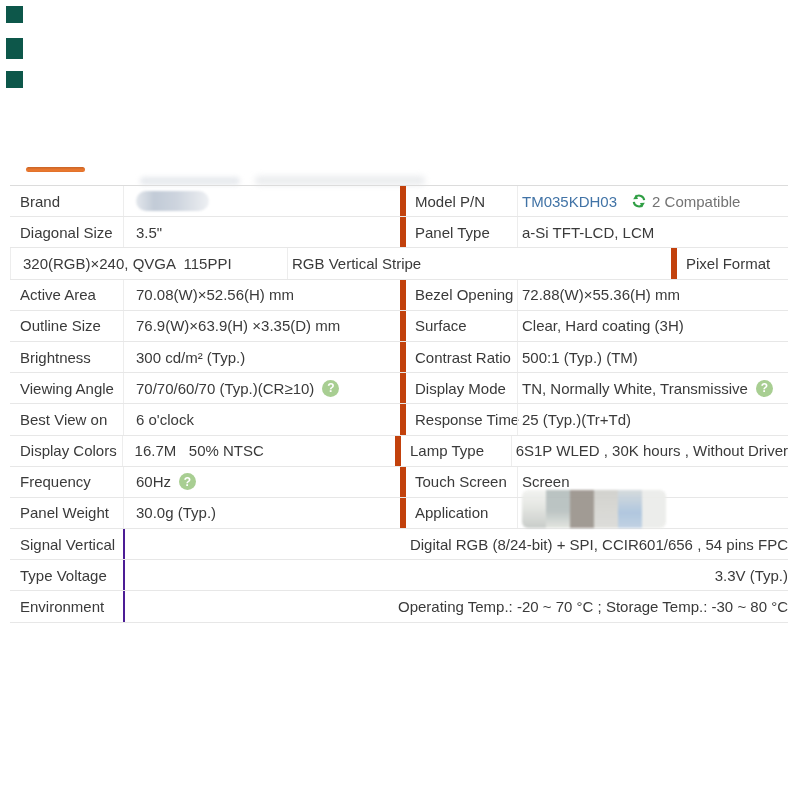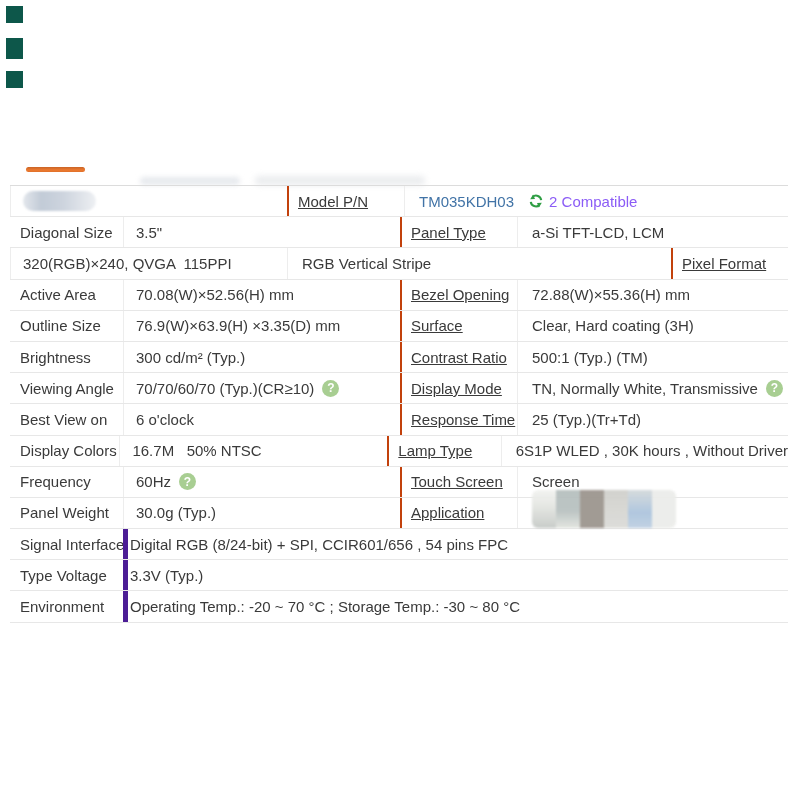--- a/index.html
+++ b/index.html
@@ -20,26 +20,26 @@
   .smudge1{position:absolute;left:140px;top:177px;width:100px;height:8px;background:#e7eaee;filter:blur(2.5px);border-radius:4px;}
   .smudge2{position:absolute;left:255px;top:176px;width:170px;height:9px;background:#eaecee;filter:blur(3px);border-radius:4px;}
 
   
   .spec-table{position:absolute;left:10px;top:185px;width:778px;border-top:1px solid #dcdcdc;font-size:15px;color:#3a3a3a;}
   .row{display:flex;height:31.2px;box-sizing:border-box;border-bottom:1px solid #e7e7e7;align-items:stretch;}
   .cell{display:flex;align-items:center;box-sizing:border-box;overflow:visible;}
   .cell span{white-space:pre;}
   .l1{width:113px;padding-left:10px;}
   .v1{width:277px;padding-left:12px;border-left:1px solid #ededed;}
-  .l3{width:117px;padding-left:9px;border-left:2px solid #c2410c;text-decoration:underline;}
-  .v4{flex:1;padding-left:14px;border-left:1px solid #ededed;}
-  .vfull{flex:1;padding-left:2px;border-left:5px solid #4c1d95;}
+  .l3{width:117px;padding-left:9px;border-left:6px solid #c2410c;}
+  .v4{flex:1;padding-left:4px;border-left:1px solid #ededed;}
+  .vfull{flex:1;padding-left:2px;border-left:2px solid #4c1d95;justify-content:flex-end;}
 
   .link{color:#4173a6;}
-  .compat{color:#8b5cf6;}
+  .compat{color:#737373;}
   .recycle{width:16px;height:16px;margin:0 5px 0 14px;flex:0 0 auto;}
 
   .help{display:inline-flex;justify-content:center;align-items:center;width:17px;height:17px;
     border-radius:50%;background:#a8ce92;color:#ffffff;font-size:12px;font-weight:bold;
     margin-left:8px;flex:0 0 auto;white-space:normal;}
 
   
   .brand-blur{width:73px;height:20px;border-radius:10px;filter:blur(1.2px);
     background:linear-gradient(90deg,#e3e7ec 0%,#c2cbd7 25%,#cdd4de 55%,#dfe3e9 80%,#eef0f3 100%);}
 
@@ -62,20 +62,23 @@
   <div class="corner-sq sq2"></div>
   <div class="corner-sq sq3"></div>
 
   <div class="orange-bar"></div>
   <div class="smudge1"></div>
   <div class="smudge2"></div>
 
   <div class="spec-table">
 
     <div class="row">
+      <div class="cell l1">
+          <span>Brand</span>
+        </div>
       <div class="cell v1">
           <div class="brand-blur"></div>
         </div>
       <div class="cell l3">
           <span>Model P/N</span>
         </div>
       <div class="cell v4">
         <span class="link">TM035KDH03</span>
         <svg class="recycle" viewBox="0 0 16 16">
           <path d="M13.2 7.2 A5.2 5.2 0 0 0 4.6 3.9" fill="none" stroke="#2f9e44" stroke-width="2.1"></path>
@@ -239,21 +242,21 @@
             <div class="m3"></div>
             <div class="m4"></div>
             <div class="m5"></div>
             <div class="m6"></div>
         </div>
       </div>
     </div>
 
     <div class="row">
       <div class="cell l1">
-          <span>Signal Interface</span>
+          <span>Signal Vertical</span>
         </div>
       <div class="cell vfull">
           <span>Digital RGB (8/24-bit) + SPI, CCIR601/656 , 54 pins FPC</span>
         </div>
     </div>
 
     <div class="row">
       <div class="cell l1">
           <span>Type Voltage</span>
         </div>

